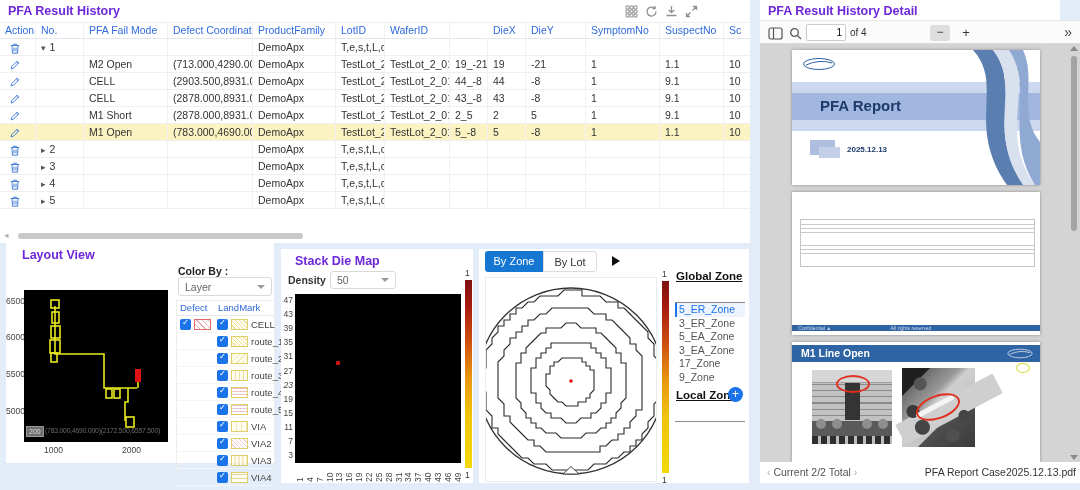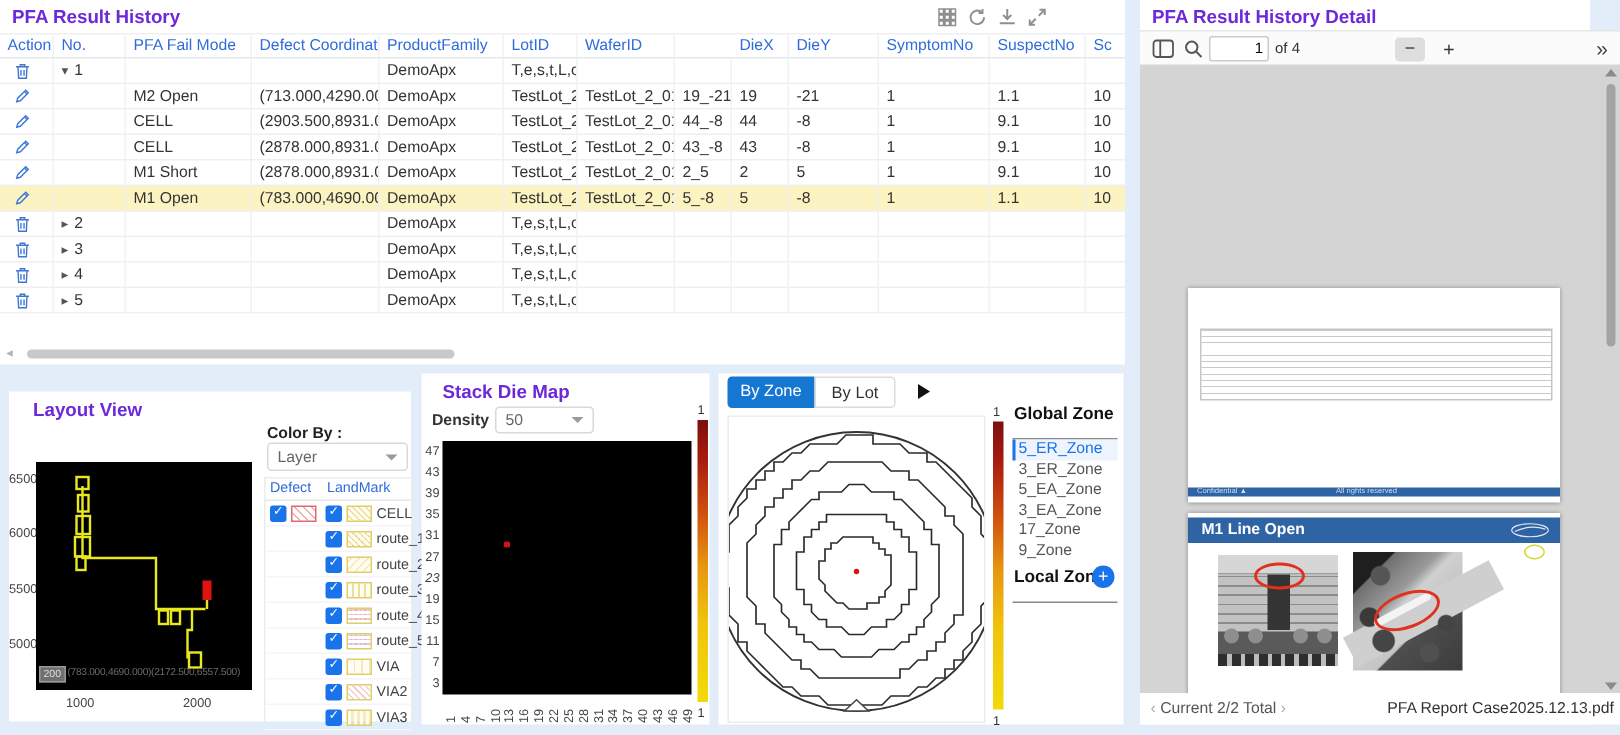--- a/index.html
+++ b/index.html
@@ -17,21 +17,21 @@
   #history-head .tr{height:15px;line-height:15px;border-bottom:1px solid #e4e7ec;border-top:1px solid #eef0f3;}
   .th{color:#2f6bdb;font-weight:normal;}
   .tr.hl{background:#fbf3c2;}
   .caret{color:#555;margin-right:4px;font-size:9px;cursor:pointer;}
   .acticon{display:inline-block;margin-left:4px;vertical-align:middle;cursor:pointer;}
   #history-scrollbar{position:absolute;left:0;top:232px;width:750px;height:8px;}
   #history-scrollbar .arrow{position:absolute;left:4px;top:-2px;color:#b5b5b5;font-size:9px;}
   #history-scrollbar .thumb{position:absolute;left:18px;top:1px;width:285px;height:6px;border-radius:3px;background:#c9c9c9;}
 
   
-  #layout-card{left:6px;top:261px;width:268px;height:220px;}
+  #layout-card{left:6px;top:243px;width:268px;height:220px;}
   #diemap-card{left:281px;top:249px;width:192px;height:234px;}
   #zone-card{left:479px;top:249px;width:270px;height:234px;}
 
   
   #layout-canvas{position:absolute;left:18px;top:47px;width:144px;height:152px;background:#000;}
   .ytick{position:absolute;width:16px;text-align:right;font-size:8.5px;color:#444;}
   .xtick{position:absolute;font-size:8.5px;color:#444;}
   #layout-badge{position:absolute;left:20px;top:183px;background:#6f6f6f;border:1px solid #9a9a9a;color:#ddd;font-size:7px;padding:0 2px;line-height:9px;}
   #layout-coords{position:absolute;left:39px;top:184px;font-size:6.8px;color:#6a6a6a;letter-spacing:-0.2px;}
   #colorby-label{position:absolute;left:172px;top:22px;font-size:10.5px;font-weight:bold;color:#222;}
@@ -69,21 +69,21 @@
   .cbar-lab{position:absolute;font-size:8.5px;color:#333;}
 
   
   .tab{position:absolute;top:2px;height:21px;line-height:21px;font-size:11px;text-align:center;cursor:pointer;}
   #tab-byzone{left:6px;width:58px;background:#1677d3;color:#fff;border-radius:3px 0 0 3px;}
   #tab-bylot{left:64px;width:54px;background:#fff;color:#333;border:1px solid #dcdcdc;box-sizing:border-box;border-radius:0 3px 3px 0;}
   #zone-play{position:absolute;left:133px;top:7px;width:0;height:0;border-left:8px solid #111;border-top:5px solid transparent;border-bottom:5px solid transparent;cursor:pointer;}
   #zone-map{position:absolute;left:6px;top:28px;width:170px;height:203px;border:1px solid #ececec;background:#fff;}
   #zone-cbar{left:183px;top:32px;width:7px;height:192px;}
   #zone-list{position:absolute;left:196px;top:18px;width:70px;}
-  #gz-title,#lz-title{font-size:11.5px;font-weight:bold;color:#111;padding:3px 0 10px 1px;border-bottom:1px solid #8a8a8a;}
+  #gz-title,#lz-title{font-size:11.5px;font-weight:bold;color:#111;padding:3px 0 20px 1px;border-bottom:1px solid #8a8a8a;text-decoration:underline;}
   .zone-item{font-size:10.5px;color:#555;height:13.5px;line-height:13.5px;padding-left:4px;cursor:pointer;}
   .zone-item.sel{color:#1a73e8;background:#edf4fe;border-left:2px solid #1a73e8;padding-left:2px;}
   #lz-title{margin-top:2px;position:relative;}
   #lz-add{position:absolute;right:2px;top:1px;width:15px;height:15px;border-radius:50%;background:#1a73e8;color:#fff;font-size:12px;line-height:14px;text-align:center;font-weight:normal;cursor:pointer;}
 
   
   #detail-panel{left:760px;top:0;width:300px;height:483px;}
   #pdf-toolbar{position:absolute;left:0;top:20px;width:322px;height:24px;background:#fbfbfb;border-top:1px solid #e6e6e6;border-bottom:1px solid #d8d8d8;box-sizing:border-box;}
   #pdf-toolbar .icon{position:absolute;top:5px;cursor:pointer;}
   #page-input{position:absolute;left:46px;top:3px;width:32px;height:15px;border:1px solid #ccc;border-radius:2px;font-size:10px;text-align:right;padding:0 3px;font-family:"Liberation Sans",sans-serif;}
@@ -592,20 +592,38 @@
           <path d="M8.5 8.5 12 12" stroke="#555" stroke-width="1.3"></path>
         </svg></span>
     <input id="page-input" value="1" style="">
     <span id="page-total">of 4</span>
     <div id="zoom-out">−</div>
     <div id="zoom-in">+</div>
     <span class="dblchev"></span>
   </div>
   <div id="pdf-viewer">
 
+    <div class="pdfpage" style="top:6px;height:135px;">
+      <svg style="position:absolute;left:10px;top:7px;" width="34" height="14" viewBox="0 0 34 14">
+          <ellipse cx="17" cy="7" rx="15.5" ry="5.5" fill="none" stroke="#2e63a4" stroke-width="1"></ellipse>
+          <path d="M4 8 Q17 2 30 6" fill="none" stroke="#2e63a4" stroke-width="1"></path>
+        </svg>
+      <div id="cover-band1"></div>
+      <div id="cover-band2"></div>
+      <div id="cover-band3"></div>
+      <div id="cover-title">PFA Report</div>
+      <svg style="position:absolute;right:0;top:0;" width="105" height="135" viewBox="0 0 105 135">
+        <path d="M38 0 C70 35 30 75 72 135 L90 135 C48 78 88 38 58 0 Z" fill="#5b7eb0"></path>
+        <path d="M58 0 C88 38 50 80 88 135 L100 135 C62 82 100 40 74 0 Z" fill="#d9e1ef"></path>
+        <path d="M74 0 C100 40 68 84 100 135 L105 135 L105 92 C82 64 102 30 88 0 Z" fill="#8fa9d2"></path>
+      </svg>
+      <div id="cover-block1"></div>
+      <div id="cover-block2"></div>
+      <div id="cover-date">2025.12.13</div>
+    </div>
 
     <div class="pdfpage" style="top:148px;height:143px;">
       <div id="mini-table"></div>
       <div id="pdf2-footer">
         <span class="fl">Confidential ▲</span>
         <span class="fc">All rights reserved</span>
       </div>
     </div>
 
     <div class="pdfpage" style="top:298px;height:164px;">

